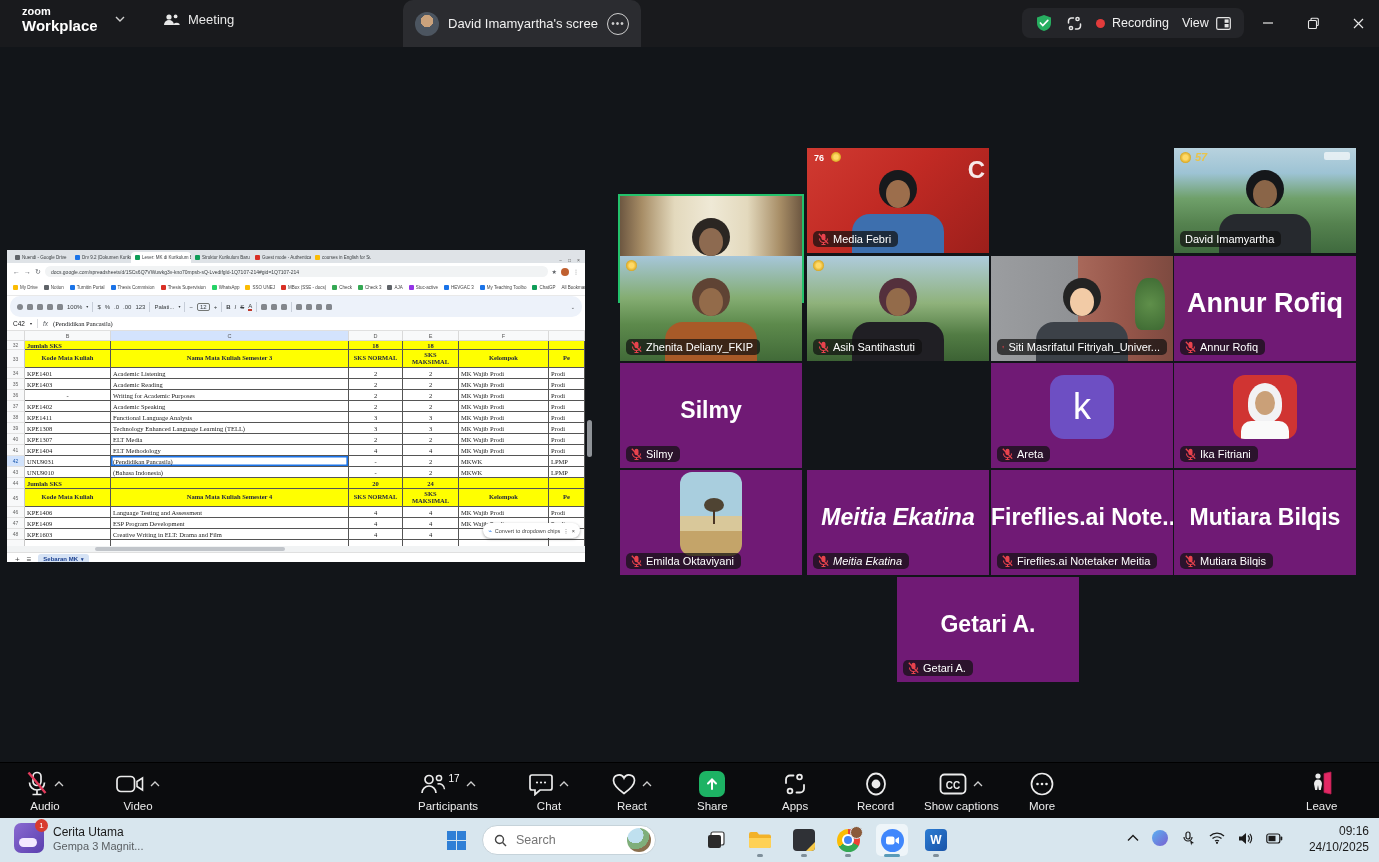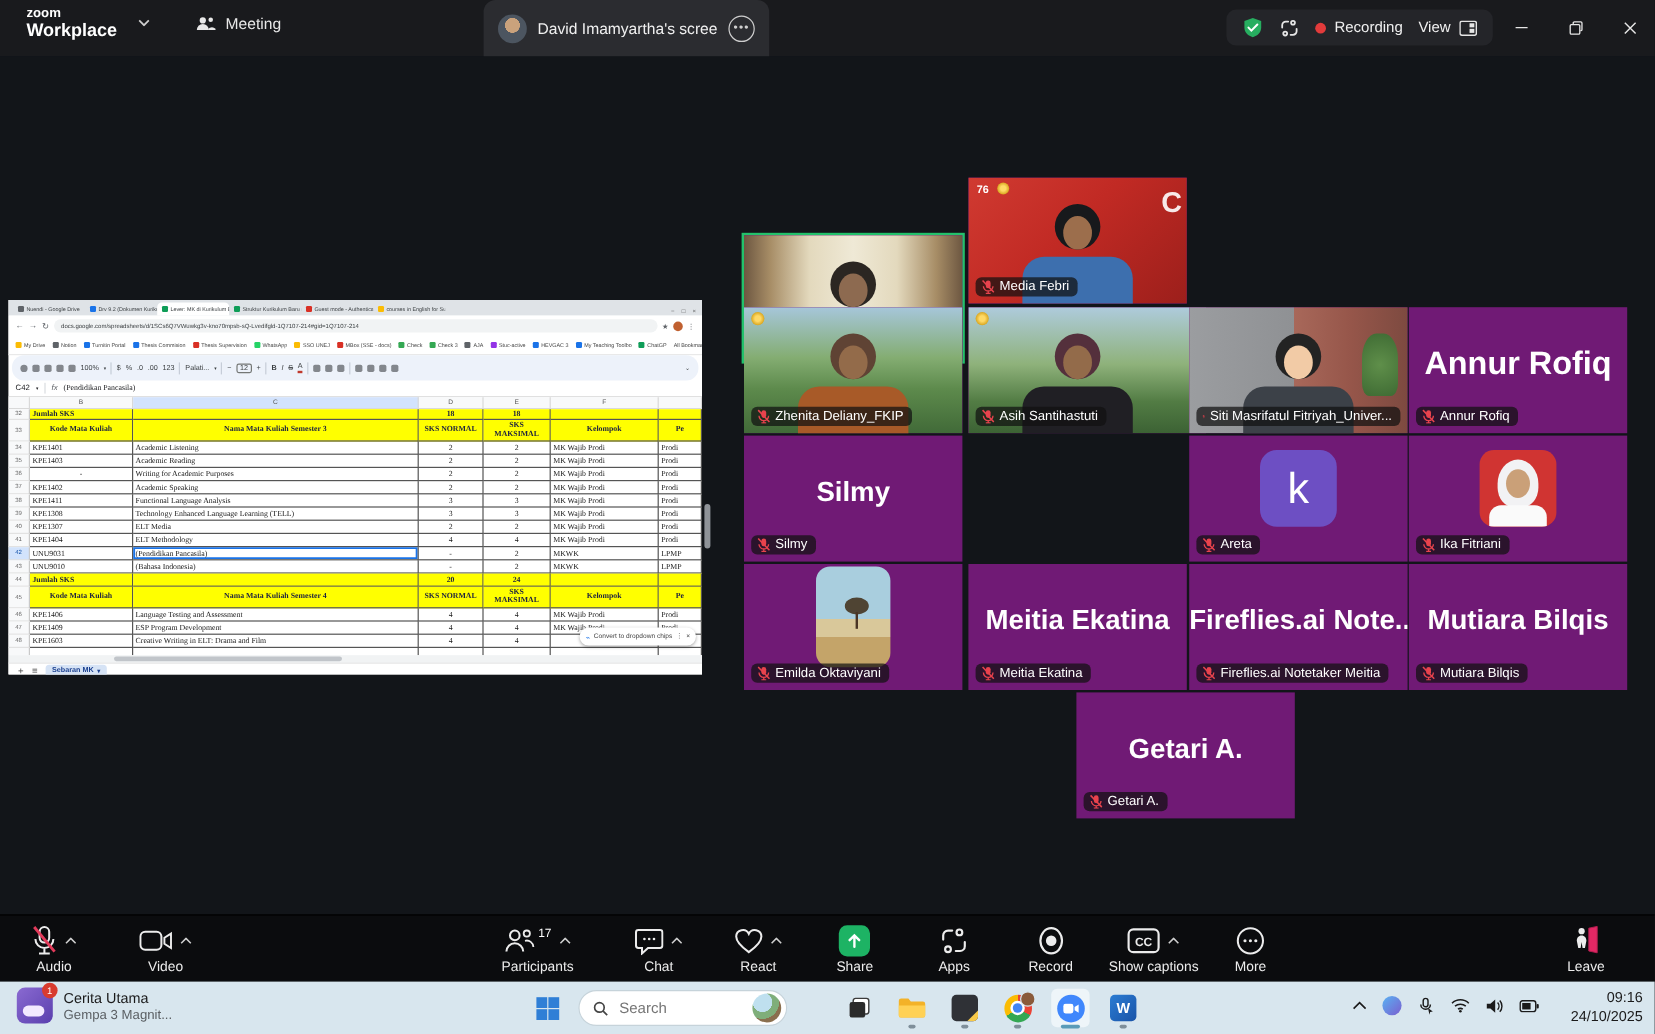--- a/index.html
+++ b/index.html
@@ -562,36 +562,48 @@
         <div style="position: absolute; right: 4px; top: 8px; color: rgba(255, 255, 255, 0.9); font-weight: bold; font-size: 24px;">C</div>
         <div class="name-label">
           <svg width="11" height="12" viewBox="0 0 11 12">
             <rect x="3.5" y="0.8" width="4" height="6.5" rx="2" fill="#e8434d"></rect>
             <path d="M1.5 5.5 a4 4 0 0 0 8 0 M5.5 9.5 v2 M3.5 11.5 h4" stroke="#e8434d" stroke-width="1.1" fill="none"></path>
             <path d="M0.8 0.8 L10.2 10.6" stroke="#e8434d" stroke-width="1.3"></path>
           </svg>
           <span>Media Febri</span>
         </div>
       </div>
+      <div class="tile" style="left: 554px; top: 0px;">
+        <div class="vbg" style="background: linear-gradient(rgb(184, 210, 222) 0%, rgb(157, 195, 212) 24%, rgb(111, 160, 106) 48%, rgb(85, 130, 79) 72%, rgb(63, 106, 62) 100%);"></div>
+        <div class="head" style="width: 38px; height: 38px; left: 72px; top: 22px; background: rgb(21, 23, 26);"></div>
+        <div class="face" style="width: 24px; height: 28px; left: 79px; top: 32px; background: rgb(138, 101, 72);"></div>
+        <div class="torso" style="width: 92px; height: 44px; left: 45px; top: 66px; background: rgb(38, 41, 46);"></div>
+        <div style="position: absolute; left: 6px; top: 4px; width: 11px; height: 11px; border-radius: 50%; background: radial-gradient(circle, rgb(255, 217, 102) 30%, rgb(212, 160, 23) 75%);"></div>
+        <div style="position: absolute; left: 21px; top: 3px; color: rgb(232, 196, 74); font-weight: bold; font-size: 11px; font-style: italic;">57</div>
+        <div style="position: absolute; right: 6px; top: 4px; width: 26px; height: 8px; border-radius: 2px; background: rgba(255, 255, 255, 0.65);"></div>
+        <div class="name-label">
+          <span>David Imamyartha</span>
+        </div>
+      </div>
       <div class="tile" style="left: 0px; top: 108px;">
         <div class="vbg" style="background: linear-gradient(rgb(166, 198, 218) 0%, rgb(132, 173, 114) 40%, rgb(93, 138, 76) 65%, rgb(65, 106, 56) 100%);"></div>
         <div class="head" style="width: 38px; height: 38px; left: 72px; top: 22px; background: rgb(95, 67, 52);"></div>
         <div class="face" style="width: 24px; height: 28px; left: 79px; top: 32px; background: rgb(147, 107, 74);"></div>
         <div class="torso" style="width: 92px; height: 44px; left: 45px; top: 66px; background: rgb(168, 90, 40);"></div>
         <div style="position: absolute; left: 6px; top: 4px; width: 11px; height: 11px; border-radius: 50%; background: radial-gradient(circle, rgb(255, 217, 102) 30%, rgb(212, 160, 23) 75%);"></div>
         <div class="name-label">
           <svg width="11" height="12" viewBox="0 0 11 12">
             <rect x="3.5" y="0.8" width="4" height="6.5" rx="2" fill="#e8434d"></rect>
             <path d="M1.5 5.5 a4 4 0 0 0 8 0 M5.5 9.5 v2 M3.5 11.5 h4" stroke="#e8434d" stroke-width="1.1" fill="none"></path>
             <path d="M0.8 0.8 L10.2 10.6" stroke="#e8434d" stroke-width="1.3"></path>
           </svg>
           <span>Zhenita Deliany_FKIP</span>
         </div>
       </div>
-      <div class="tile" style="left: 187px; top: 108px; padding-left: 16px;">
+      <div class="tile" style="left: 187px; top: 108px;">
         <div class="vbg" style="background: linear-gradient(rgb(174, 203, 220) 0%, rgb(143, 178, 123) 45%, rgb(82, 124, 68) 75%, rgb(60, 98, 52) 100%);"></div>
         <div class="head" style="width: 38px; height: 38px; left: 72px; top: 22px; background: rgb(84, 48, 60);"></div>
         <div class="face" style="width: 24px; height: 28px; left: 79px; top: 32px; background: rgb(147, 107, 74);"></div>
         <div class="torso" style="width: 92px; height: 44px; left: 45px; top: 66px; background: rgb(32, 31, 36);"></div>
         <div style="position: absolute; left: 6px; top: 4px; width: 11px; height: 11px; border-radius: 50%; background: radial-gradient(circle, rgb(255, 217, 102) 30%, rgb(212, 160, 23) 75%);"></div>
         <div class="name-label">
           <svg width="11" height="12" viewBox="0 0 11 12">
             <rect x="3.5" y="0.8" width="4" height="6.5" rx="2" fill="#e8434d"></rect>
             <path d="M1.5 5.5 a4 4 0 0 0 8 0 M5.5 9.5 v2 M3.5 11.5 h4" stroke="#e8434d" stroke-width="1.1" fill="none"></path>
             <path d="M0.8 0.8 L10.2 10.6" stroke="#e8434d" stroke-width="1.3"></path>
@@ -669,21 +681,21 @@
         </div>
         <div class="name-label">
           <svg width="11" height="12" viewBox="0 0 11 12">
             <rect x="3.5" y="0.8" width="4" height="6.5" rx="2" fill="#e8434d"></rect>
             <path d="M1.5 5.5 a4 4 0 0 0 8 0 M5.5 9.5 v2 M3.5 11.5 h4" stroke="#e8434d" stroke-width="1.1" fill="none"></path>
             <path d="M0.8 0.8 L10.2 10.6" stroke="#e8434d" stroke-width="1.3"></path>
           </svg>
           <span>Emilda Oktaviyani</span>
         </div>
       </div>
-      <div class="tile" style="left: 187px; top: 322px;">
+      <div class="tile" style="left: 187px; top: 322px; font-style: italic;">
         <div class="big-name">Meitia Ekatina</div>
         <div class="name-label">
           <svg width="11" height="12" viewBox="0 0 11 12">
             <rect x="3.5" y="0.8" width="4" height="6.5" rx="2" fill="#e8434d"></rect>
             <path d="M1.5 5.5 a4 4 0 0 0 8 0 M5.5 9.5 v2 M3.5 11.5 h4" stroke="#e8434d" stroke-width="1.1" fill="none"></path>
             <path d="M0.8 0.8 L10.2 10.6" stroke="#e8434d" stroke-width="1.3"></path>
           </svg>
           <span>Meitia Ekatina</span>
         </div>
       </div>

